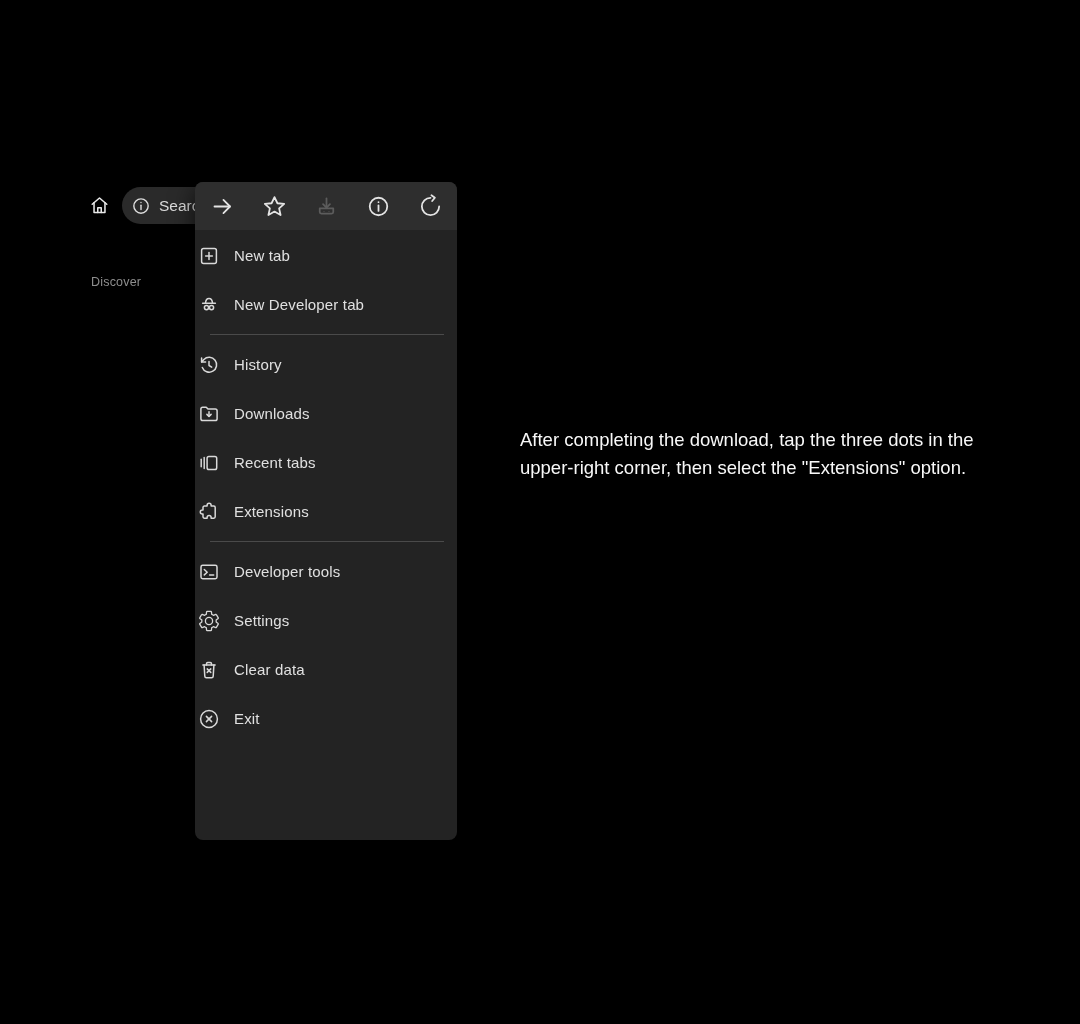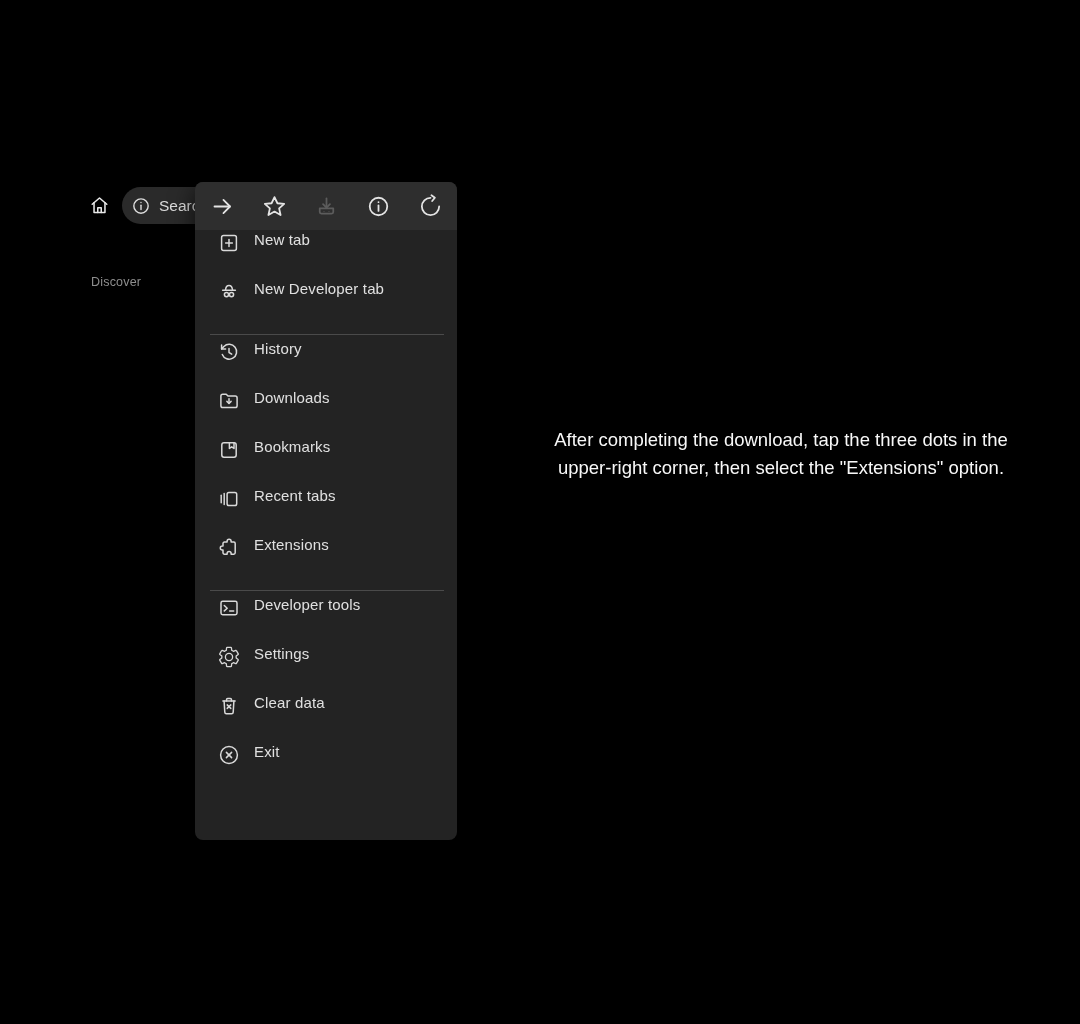--- a/index.html
+++ b/index.html
@@ -36,30 +36,30 @@
     overflow:hidden;z-index:2;
   }
   .menu-toolbar{
     height:48px;background:#2e2e2e;
     display:flex;align-items:center;justify-content:space-between;
     padding:0 13px;
   }
   .tb-btn{width:28px;height:28px;display:flex;align-items:center;justify-content:center;}
   .menu-list{padding-top:1px;}
   .menu-item{
-    height:49px;display:flex;
-    padding-left:22px;gap:13px;cursor:default;
+    height:49px;display:flex;align-items:center;
+    padding-left:2px;gap:13px;cursor:default;
   }
   .menu-item .mi-icon{width:24px;height:24px;flex:0 0 24px;display:flex;align-items:center;justify-content:center;}
   .menu-item .mi-label{color:#e0e0e0;font-size:15px;letter-spacing:.15px;}
   .menu-divider{height:1px;background:#4a4a4a;margin:5px 13px 5px 15px;}
   
   .instruction{
     position:absolute;left:520px;top:426px;width:522px;
-    text-align:center;color:#f8f8f8;font-size:18.5px;line-height:27.5px;
+    color:#f8f8f8;font-size:18.5px;line-height:27.5px;
   }
   svg{display:block;}
 </style>
 </head>
 <body>
 
 <div class="home-btn">
   <span>
     <svg width="23" height="23" viewBox="0 0 24 24" fill="none" stroke="#e8e8e8" stroke-width="1.6" stroke-linecap="round" stroke-linejoin="round">
       <path d="M4.4 10.7 12 4.2l7.6 6.5"></path>
@@ -173,29 +173,20 @@
       <span class="mi-icon">
         <svg width="24" height="24" viewBox="0 0 24 24" fill="none" stroke="#d9d9d9" stroke-width="1.5" stroke-linecap="round" stroke-linejoin="round">
           <path d="M3.9 7.1c0-1 .8-1.9 1.8-1.9h3.5L11 7.1h7.3c1 0 1.8.8 1.8 1.8v7.9c0 1-.8 1.8-1.8 1.8H5.7c-1 0-1.8-.8-1.8-1.8z"></path>
           <path d="M12 9.8v4.5"></path>
             <path d="M9.9 12.4l2.1 2.1 2.1-2.1"></path>
         </svg>
       </span>
       <span class="mi-label">Downloads</span>
     </div>
 
-    <div class="menu-item">
-      <span class="mi-icon">
-        <svg width="24" height="24" viewBox="0 0 24 24" fill="none" stroke="#d9d9d9" stroke-width="1.5" stroke-linecap="round" stroke-linejoin="round">
-          <rect x="4.8" y="4.8" width="14.4" height="14.4" rx="2.2"></rect>
-          <path d="M12.4 4.8v5.7l2.3-1.7 2.3 1.7V4.8"></path>
-        </svg>
-      </span>
-      <span class="mi-label">Bookmarks</span>
-    </div>
 
     <div class="menu-item">
       <span class="mi-icon">
         <svg width="24" height="24" viewBox="0 0 24 24" fill="none" stroke="#d9d9d9" stroke-width="1.5" stroke-linecap="round" stroke-linejoin="round">
           <path d="M4.2 8.2v7.6"></path>
           <path d="M7.2 6.6v10.8"></path>
           <rect x="10.1" y="5.4" width="9.6" height="13.2" rx="1.8"></rect>
         </svg>
       </span>
       <span class="mi-label">Recent tabs</span>

